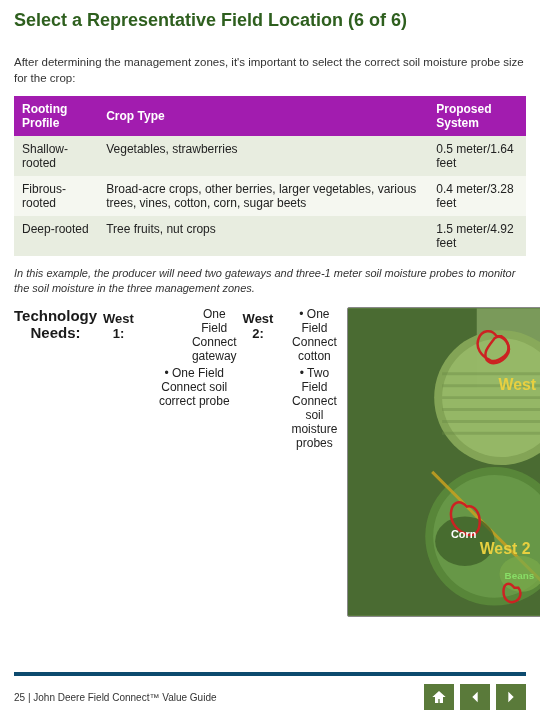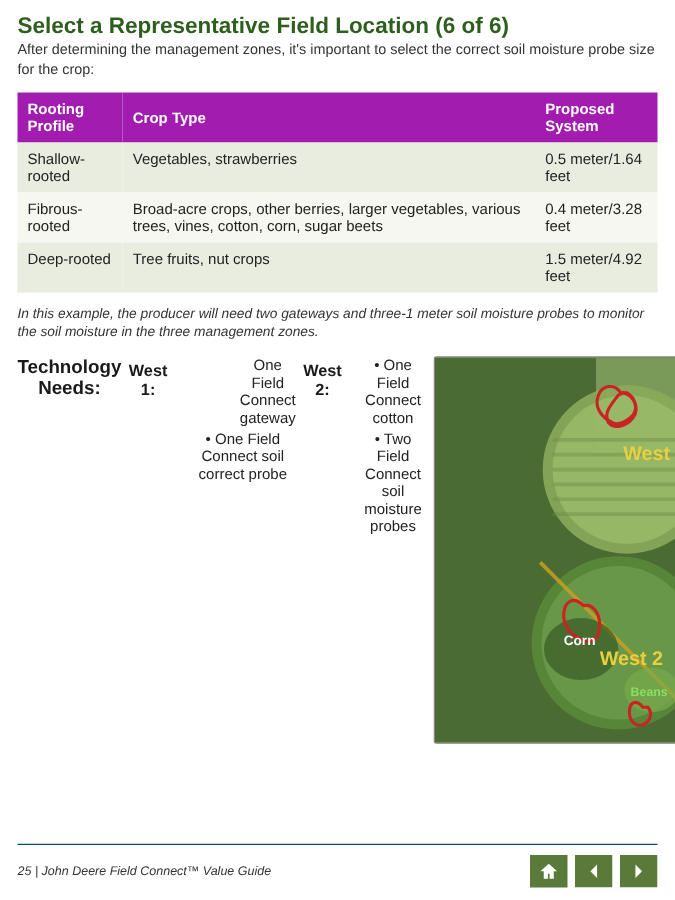--- a/index.html
+++ b/index.html
@@ -15,21 +15,21 @@
       width: 540px;
       height: 720px;
       padding: 10px 14px;
       display: flex;
       flex-direction: column;
     }
     .title {
       font-size: 18px;
       font-weight: bold;
       color: #2e5f1e;
-      margin-bottom: 0;
+      margin-bottom: 22px;
       line-height: 1.2;
     }
     .subtitle {
       font-size: 11.5px;
       color: #333;
       margin-bottom: 10px;
       line-height: 1.4;
     }
     
     .table-wrapper {
@@ -117,23 +117,22 @@
     .field-svg {
       width: 100%;
       height: 100%;
     }
     
     .footer {
       display: flex;
       align-items: center;
       justify-content: space-between;
       padding-top: 8px;
-      border-top: 1px solid #0c4a6e;
+      border-top: 4px solid #0c4a6e;
       margin-top: 22px;
-      font-style: italic;
     }
     .footer-text {
       font-size: 10px;
       color: #333;
     }
     .footer-nav {
       display: flex;
       gap: 6px;
       align-items: center;
     }

